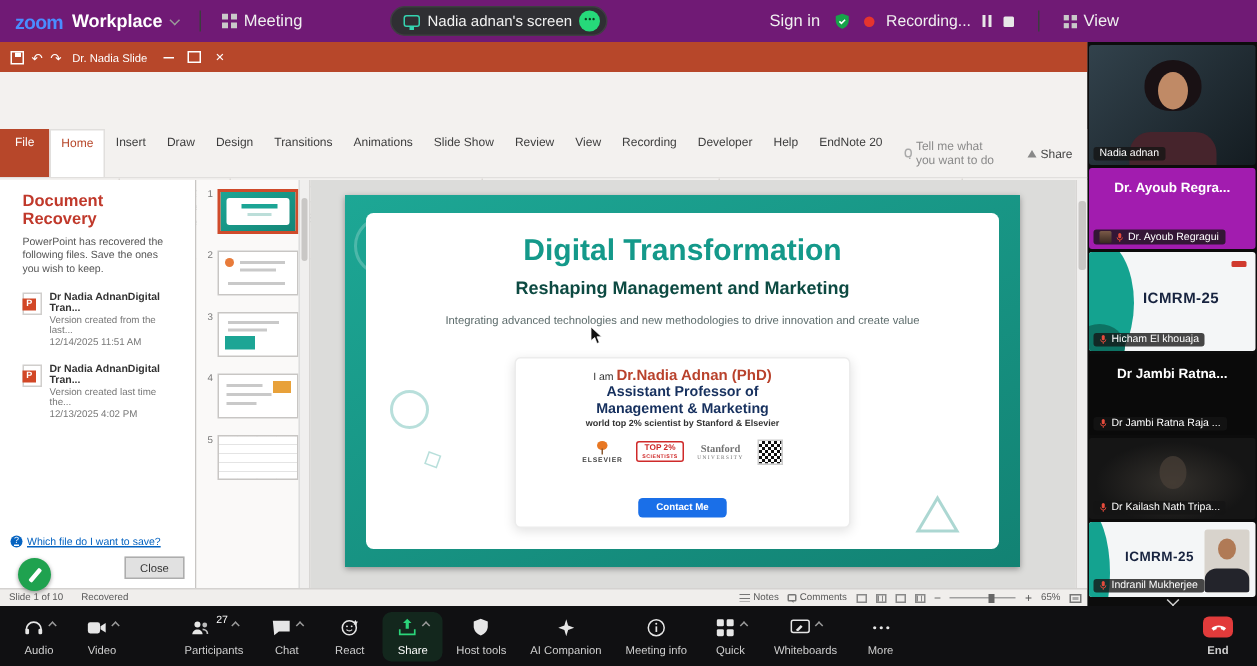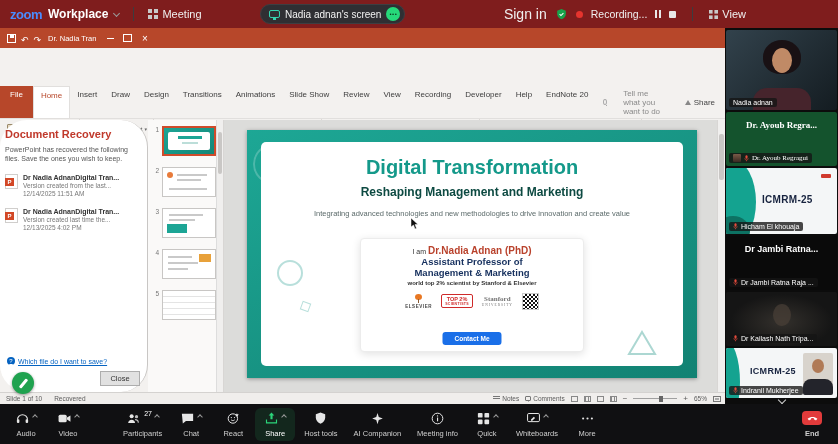--- a/index.html
+++ b/index.html
@@ -1,40 +1,40 @@
 <!DOCTYPE html>
 <html><head>
 <meta charset="utf-8">
 <style>
   * { box-sizing: border-box; margin: 0; padding: 0; }
   html,body { background:#000; }
   #app { position:relative; width:838px; height:444px; overflow:hidden;
          font-family:"Liberation Sans", sans-serif; background:#0c0c0c; }
 
   
-  .topbar { position:absolute; top:0; left:0; width:838px; height:28px; background:#7f1d1d;
+  .topbar { position:absolute; top:0; left:0; width:838px; height:28px; background:#701a75;
             display:flex; align-items:center; color:#e8e8e8; z-index:30; }
   .tb-left { display:flex; align-items:center; gap:6px; padding-left:10px; }
   .zoom-word { color:#4a8cff; font-weight:bold; font-size:13px; letter-spacing:-0.5px; }
   .wp-word { color:#fff; font-size:12px; font-weight:bold; }
   .chev-dn { width:5px; height:5px; border-right:1.4px solid #9a9a9a; border-bottom:1.4px solid #9a9a9a;
              transform:rotate(45deg); margin-top:-2px; display:inline-block; }
   .tb-div { width:1px; height:14px; background:#3c3c3f; margin:0 8px; }
   .tb-meeting { display:flex; align-items:center; gap:4px; font-size:11px; color:#f0f0f0; }
   .tb-pill { position:absolute; left:260px; top:4px; height:20px; background:#2f2f33;
              border:1px solid #3e3e42; border-radius:11px; display:flex; align-items:center;
              gap:5px; padding:0 4px 0 8px; }
   .mon-icon { width:11px; height:8px; border:1.2px solid #35d3b0; border-radius:2px; position:relative; }
   .mon-icon::after { content:""; position:absolute; left:3px; bottom:-3px; width:3px; height:2px; background:#35d3b0; }
   .tb-pill-text { font-size:10px; color:#f2f2f2; white-space:nowrap; }
   .pill-dots { width:14px; height:14px; border-radius:50%; background:#26d97a; position:relative; }
   .pill-dots::after { content:"•••"; position:absolute; left:50%; top:50%; transform:translate(-50%,-54%);
                       font-size:6px; color:#0b3b20; letter-spacing:0.5px; }
   .tb-right { position:absolute; right:92px; top:0; height:100%; display:flex; align-items:center; gap:8px; }
-  .tb-signin { font-size:14px; color:#f0f0f0; }
+  .tb-signin { font-size:11px; color:#f0f0f0; }
   .rec-dot { width:7px; height:7px; border-radius:50%; background:#e5342e; }
   .tb-rec-text { font-size:10.5px; color:#f0f0f0; }
   .pause-ic { display:flex; gap:2px; }
   .pause-ic i { display:block; width:2px; height:8px; background:#e8e8e8; }
   .stop-ic { width:7px; height:7px; background:#e8e8e8; border-radius:1px; }
   .tb-view { display:flex; align-items:center; gap:4px; font-size:11px; color:#f0f0f0; }
 
   
   .main { position:absolute; top:28px; left:0; width:838px; height:376px; }
 
@@ -54,21 +54,21 @@
   .wb { width:17px; display:flex; align-items:center; justify-content:center; }
   .wb-min::after { content:""; width:7px; height:1px; background:#fff; display:block; }
   .wb-max::after { content:""; width:7px; height:6px; border:1px solid #fff; display:block; }
   .wb-close { font-size:10px; }
 
   .ppt-tabs { height:33px; background:#f3f1ef; display:flex; align-items:stretch; font-size:8px;
               color:#3d3d3d; border-bottom:1px solid #e1dfdd;margin-top:38px; }
   .tab { padding:4px 7px 3px; white-space:nowrap; }
   .tab-file { background:#b7472a; color:#fff; padding:4px 10px 3px; }
   .tab-home { background:#fff; color:#b7472a; border:1px solid #e1dfdd; border-bottom:none; }
-  .tellme { display:flex; align-items:center; gap:16px; color:#8a8a8a; padding:0 8px; }
+  .tellme { display:flex; align-items:center; gap:3px; color:#8a8a8a; padding:0 8px; }
   .bulb { width:6px; height:6px; border-radius:50%; border:1px solid #aaa; position:relative; }
   .bulb::after { content:""; position:absolute; left:1.5px; bottom:-2px; width:1.5px; height:1.5px; background:#aaa; }
   .tab-share { margin-left:auto; display:flex; align-items:center; gap:3px; padding:0 10px; color:#444; }
   .share-arrow { width:0; height:0; border-left:3px solid transparent; border-right:3px solid transparent;
                  border-bottom:5px solid #888; }
 
   
   .ribbon { height:54px; background:#f3f1ef; display:flex; border-bottom:1px solid #d2d0ce; }
   .rg { position:relative; height:100%; border-right:1px solid #ddd9d6; padding:3px 3px 11px 4px; }
   .rg-label { position:absolute; bottom:1px; left:0; width:100%; text-align:center; font-size:6.5px; color:#7a7672; }
@@ -119,22 +119,22 @@
                        background:#f0d9b8; border:1px solid #c09a60; }
   .ic-styles { width:12px; height:12px; background:linear-gradient(135deg,#4472c4,#a0c0e8); border-radius:2px; }
   .edit-col { display:flex; flex-direction:column; gap:4px; padding-top:4px; }
   .ic-find { width:6px; height:6px; border:1.2px solid #666; border-radius:50%; position:relative; flex:none; }
   .ic-find::after { content:""; position:absolute; right:-3px; bottom:-2px; width:4px; height:1.2px;
                     background:#666; transform:rotate(45deg); }
 
   
   .workspace { position:absolute; top:92px; left:0; width:725px; height:272px; display:flex; }
 
-  .recovery { width:148px; background:#fff; border-right:1px solid #c8c6c4; position:relative;
-              padding:8px 5px; flex:none;border-radius:27px; }
+  .recovery { width:131px; background:#fff; border-right:1px solid #c8c6c4; position:relative;
+              padding:8px 15px; flex:none; }
   .rec-title { color:#c0392b; font-size:11px; font-weight:bold; }
   .rec-desc { font-size:7px; color:#555; margin-top:5px; line-height:9px; }
   .rec-item { display:flex; gap:5px; margin-top:11px; }
   .file-ic { width:13px; height:15px; background:#fff; border:1px solid #d0cecc; position:relative; flex:none; }
   .file-ic::after { content:"P"; position:absolute; left:-1px; top:3px; width:9px; height:8px; background:#d24726;
                     color:#fff; font-size:6px; font-weight:bold; display:flex; align-items:center; justify-content:center; }
   .fi-name { font-size:7px; font-weight:bold; color:#333; }
   .fi-sub, .fi-date { font-size:6.5px; color:#777; margin-top:1px; }
   .rec-bottom { position:absolute; bottom:6px; left:7px; right:7px; }
   .rec-link { display:flex; gap:3px; align-items:center; font-size:7px; color:#0563c1; }
@@ -233,21 +233,21 @@
   .t1 { top:2px; height:80px; background:linear-gradient(135deg,#32424c,#141c21); }
   .p-hair { position:absolute; left:50%; top:10px; transform:translateX(-50%); width:38px; height:34px;
             border-radius:50% 50% 45% 45%; background:#191114; }
   .p-face { position:absolute; left:50%; top:18px; transform:translateX(-50%); width:20px; height:25px;
             border-radius:50%; background:#c08a66; }
   .p-body { position:absolute; left:50%; bottom:-6px; transform:translateX(-50%); width:58px; height:28px;
             border-radius:14px 14px 0 0; background:#46242c; }
   .name-tag { position:absolute; left:3px; bottom:3px; background:rgba(20,20,20,0.78); border-radius:2px;
               padding:1px 4px; display:flex; align-items:center; gap:3px; font-size:7px; color:#fff;
               max-width:104px; white-space:nowrap; overflow:hidden; z-index:2; }
-  .t2 { top:84px; height:54px; background:#14532d;font-family:Liberation Serif, serif; }
+  .t2 { top:84px; height:54px; background:#a21caf; }
   .center-name { position:absolute; width:100%; top:8px; text-align:center; font-size:9px; font-weight:bold; color:#fff; }
   .tag-avatar { width:8px; height:8px; border-radius:1px; background:linear-gradient(#7a5a48,#3a2a22); flex:none; }
   .t3 { top:140px; height:66px; background:#f4f6f7; }
   .sw1 { position:absolute; left:-16px; top:-8px; width:46px; height:84px; background:#14a390;
          border-radius:0 60% 60% 0; }
   .sw1b { position:absolute; left:-10px; bottom:-12px; width:34px; height:30px; background:#0d7263;
           border-radius:50%; }
   .icm-text { position:absolute; left:36px; top:26px; font-size:10px; font-weight:800; color:#17233f;
               letter-spacing:0.3px; }
   .logo-red { position:absolute; right:6px; top:6px; width:10px; height:4px; background:#d03a2e; border-radius:1px; }
@@ -341,21 +341,21 @@
   <div class="main">
 
     <div class="ppt">
 
       <div class="ppt-title">
         <div class="qat">
           <span class="ic-save"></span>
           <span class="ic-undo"></span>
           <span class="ic-redo"></span>
         </div>
-        <span class="ppt-account">Dr. Nadia Tran</span>
+        <span class="ppt-account">Dr. Nadia Slide</span>
         <span class="win-btns">
           <span class="wb wb-min"></span>
           <span class="wb wb-max"></span>
           <span class="wb wb-close">×</span>
         </span>
       </div>
 
       <div class="ppt-tabs">
         <span class="tab tab-file">File</span>
         <span class="tab tab-home">Home</span>

